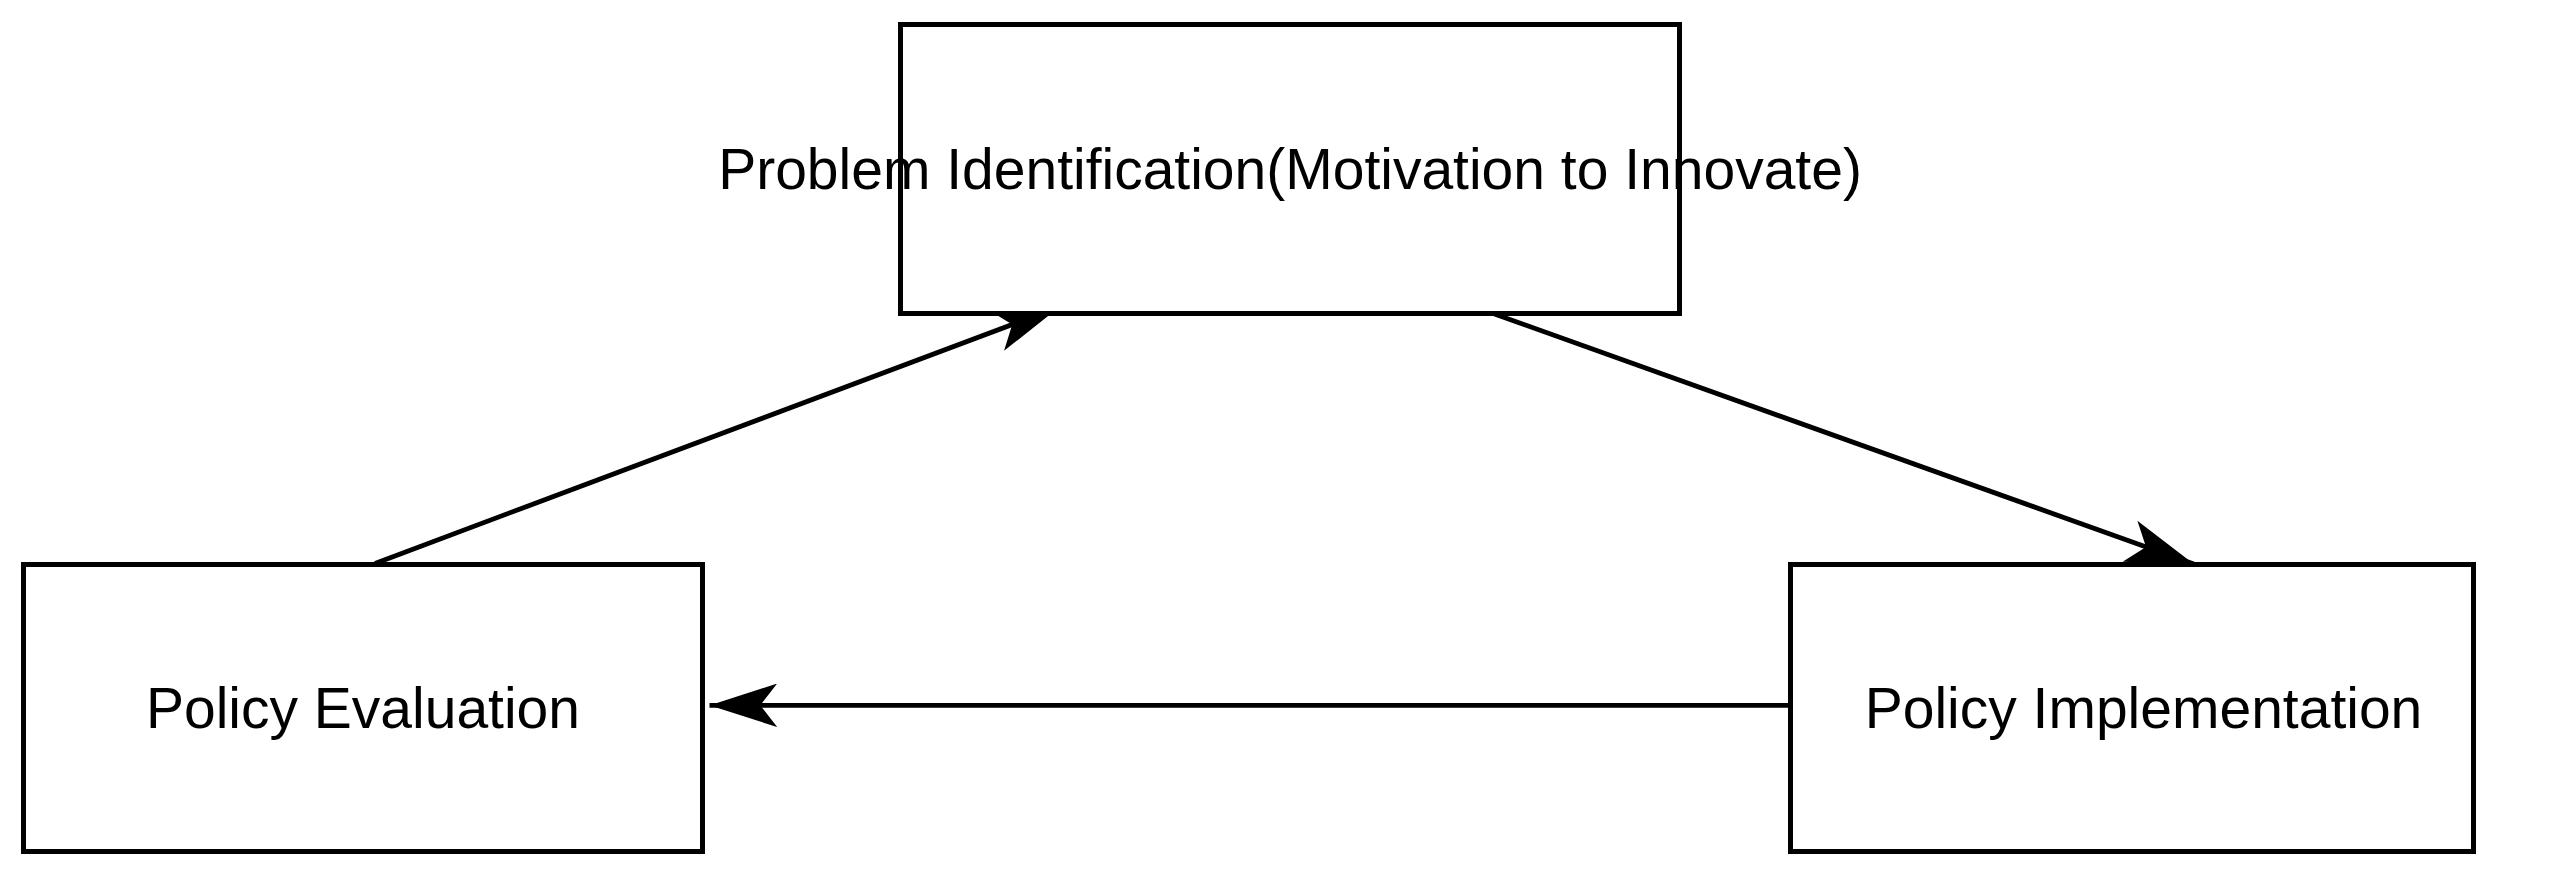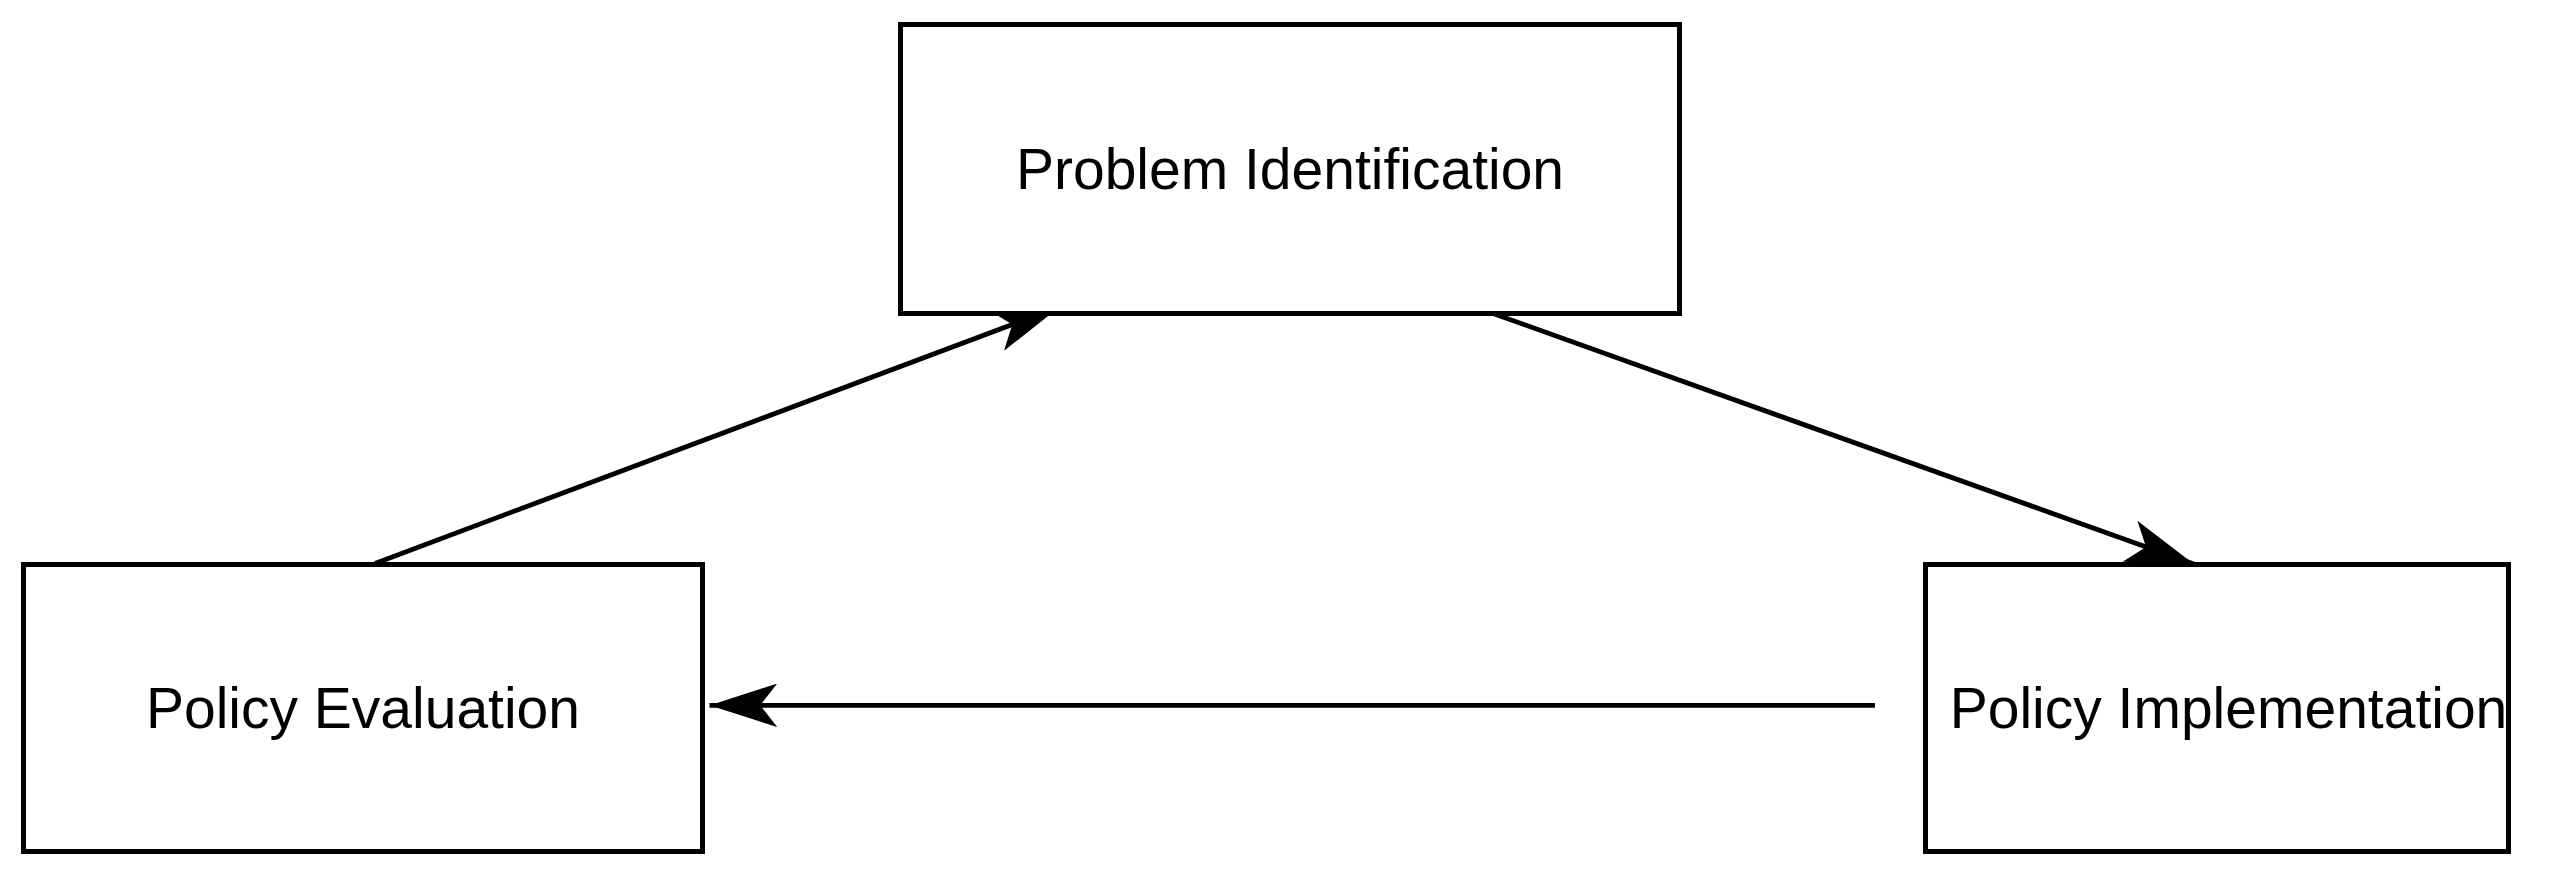--- a/index.html
+++ b/index.html
@@ -44,23 +44,23 @@
     height: 294px;
   }
   .node-left {
     left: 21px;
     top: 562px;
     width: 684px;
     height: 292px;
     align-items: center;
   }
   .node-right {
-    left: 1923px;
+    left: 1788px;
     top: 562px;
-    width: 588px;
+    width: 688px;
     height: 292px;
     padding-left: 23px;
   }
   .edge-line {
     stroke-width: 8px;
   }
 </style>
 </head>
 <body>
 
@@ -72,20 +72,21 @@
         <path d="M0,0 L14,4.5 L0,9 L3.5,4.5 Z" fill="#000000"></path>
       </marker>
     </defs>
     <line class="edge-line" x1="620" y1="933" x2="1754" y2="508" marker-end="url(#arrowhead)" stroke="#000000"></line>
     <line class="edge-line" x1="2474" y1="520" x2="3632" y2="934" marker-end="url(#arrowhead)" stroke="#000000"></line>
     <line class="edge-line" x1="3104" y1="1168" x2="1174" y2="1168" marker-end="url(#arrowhead)" stroke="#000000"></line>
   </svg>
 
   <div class="node node-top">
     <div>Problem Identification</div>
+    <div>(Motivation to Innovate)</div>
   </div>
 
   <div class="node node-left">
     <div>Policy Evaluation</div>
   </div>
 
   <div class="node node-right">
     <div>Policy Implementation</div>
   </div>
 

